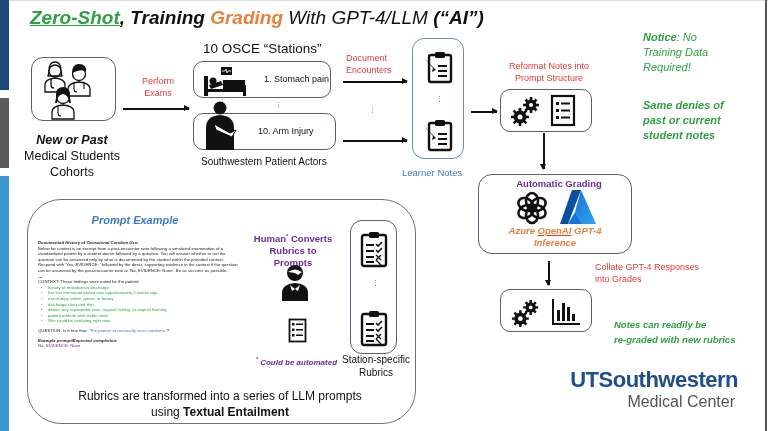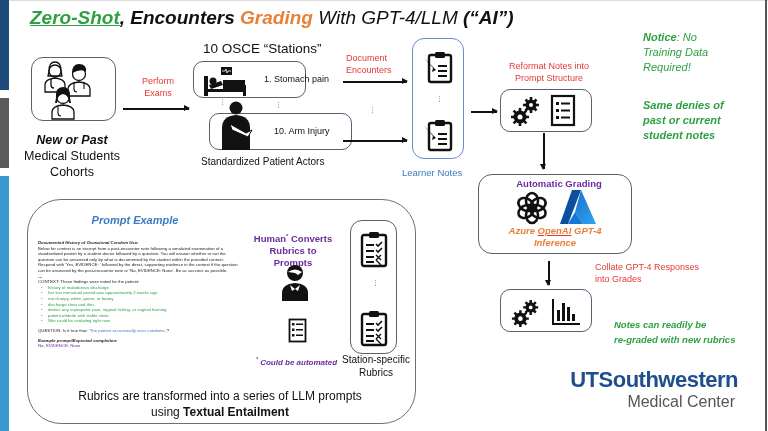--- a/index.html
+++ b/index.html
@@ -38,21 +38,21 @@
 </head>
 <body>
 
 <div class="top-edge"></div>
 <div class="stripe" style="top:0;height:90px;background:#1c4a7a;"></div>
 <div class="stripe" style="top:98px;height:70px;background:#5b5b5b;"></div>
 <div class="stripe" style="top:176px;height:255px;background:#3a99cc;"></div>
 <div class="right-edge"></div>
 
 <div class="abs title">
-  <span class="green">Zero-Shot</span><span>, Encounters </span><span class="orange">Grading</span><span class="plain"> With GPT-4/LLM </span><span>(“AI”)</span>
+  <span class="green">Zero-Shot</span><span>, Training </span><span class="orange">Grading</span><span class="plain"> With GPT-4/LLM </span><span>(“AI”)</span>
 </div>
 
 <div class="rbox" style="left:31px;top:57px;width:85px;height:64px;border-radius:12px;">
   <svg width="85" height="64" viewBox="0 0 85 64">
 
     <g fill="none" stroke="#111" stroke-width="1.3">
       <circle cx="23" cy="13" r="6"></circle>
       <path d="M17 13 q0 -9 6 -9 q6 0 6 9 l1 5 h-14 z"></path>
       <path d="M13 34 v-7 q0 -6 10 -7 q10 1 10 7 v7 z"></path>
       <path d="M19 21 v6 q0 3 3 3"></path>
@@ -79,44 +79,44 @@
   <div>Cohorts</div>
 </div>
 
 <div class="abs center red" style="left:128px;top:75px;width:60px;font-size:9px;line-height:12px;">
   <div>Perform</div>
   <div>Exams</div>
 </div>
 <div class="arrow-h" style="left:123px;top:108px;width:66px;"></div>
 
 <div class="abs" style="left:203px;top:41px;font-size:13.5px;white-space:nowrap;">10 OSCE “Stations”</div>
-<div class="rbox" style="left:193px;top:61px;width:113px;height:37px;">
+<div class="rbox" style="left:193px;top:61px;width:138px;height:37px;">
   <svg class="abs" style="left:7px;top:3px;" width="50" height="32" viewBox="0 0 50 32">
     <rect x="20" y="2" width="11" height="8" fill="#111"></rect>
     <path d="M21 6 h3 l1 -2 l1 4 l1 -2 h3" stroke="#fff" stroke-width="0.8" fill="none"></path>
     <rect x="3" y="11" width="4" height="20" fill="#111"></rect>
     <circle cx="12" cy="16" r="3.5" fill="#111"></circle>
     <path d="M8 20 l12 -4 l2 4 l-12 4z" fill="#111"></path>
     <rect x="22" y="15" width="22" height="11" fill="#111"></rect>
     <rect x="7" y="24" width="38" height="3" fill="#111"></rect>
     <rect x="42" y="20" width="3" height="11" fill="#111"></rect>
   </svg>
   <div class="abs" style="left:70px;top:12px;font-size:9px;white-space:nowrap;">1. Stomach pain</div>
 </div>
 <div class="vdots" style="left:219px;top:100px;">⋮</div>
 <div class="vdots" style="left:275px;top:103px;">⋮</div>
-<div class="rbox" style="left:193px;top:113px;width:143px;height:37px;margin-left:16px;">
+<div class="rbox" style="left:193px;top:113px;width:143px;height:37px;">
   <svg class="abs" style="left:6px;top:-14px;" width="40" height="50" viewBox="0 0 40 50">
     <circle cx="20" cy="8" r="6.5" fill="#111"></circle>
     <path d="M6 50 v-22 q0 -12 14 -13 q14 1 14 13 v22 z" fill="#111"></path>
     <path d="M14 24 l16 9 l6 -3 l-4 7 l-16 -7 z" fill="#fff" stroke="#111" stroke-width="1"></path>
   </svg>
   <div class="abs" style="left:64px;top:12px;font-size:9px;white-space:nowrap;">10. Arm Injury</div>
 </div>
-<div class="abs" style="left:201px;top:156px;font-size:10px;white-space:nowrap;">Standardized Patient Actors</div>
+<div class="abs" style="left:201px;top:156px;font-size:10px;white-space:nowrap;">Southwestern Patient Actors</div>
 
 <div class="abs red" style="left:346px;top:52px;font-size:9px;line-height:12px;">
   <div>Document</div>
   <div>Encounters</div>
 </div>
 <div class="arrow-h" style="left:343px;top:81px;width:64px;"></div>
 <div class="vdots" style="left:369px;top:108px;">⋮</div>
 <div class="arrow-h" style="left:343px;top:140px;width:64px;"></div>
 
 <div class="rbox" style="left:412px;top:38px;width:52px;height:121px;border-color:#6a8ccc;border-radius:12px;">

